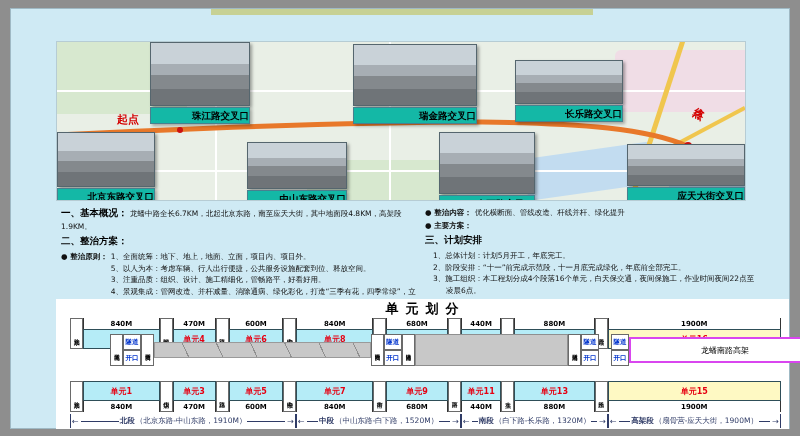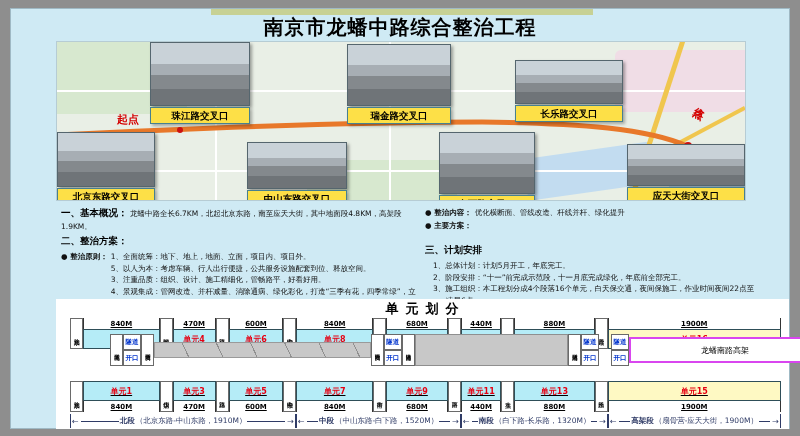--- a/index.html
+++ b/index.html
@@ -10,36 +10,36 @@
   .title{position:absolute;left:0;right:0;top:5px;text-align:center;font-size:20px;font-weight:bold;color:#000;letter-spacing:1px;}
   
   .map{position:absolute;left:45px;top:32px;width:690px;height:160px;background:#e9efe6;border:1px solid #b6ccd4;box-sizing:border-box;overflow:hidden;}
   .patch{position:absolute;border-radius:6px;}
   .roadline{position:absolute;background:#ffffff;}
   .yline{position:absolute;background:#f0c64e;}
   .routeSvg{position:absolute;left:0;top:0;z-index:2;}
   .photo-card{position:absolute;z-index:3;}
   .photo{background:linear-gradient(#c9d2d8 0 34%,#a7aeb4 34% 52%,#84898d 52% 74%,#6f7478 74% 100%);
          border:1px solid #55666e;box-shadow:2px 2px 3px rgba(0,0,0,.35);box-sizing:border-box;}
-  .plabel{margin-top:1px;background:#fde047;border:1px solid #48808f;color:#000;font-weight:bold;
-          font-size:9.5px;line-height:15px;text-align:center;box-shadow:2px 2px 3px rgba(0,0,0,.3);box-sizing:border-box;}
+  .plabel{margin-top:1px;background:#14b8a6;border:1px solid #48808f;color:#000;font-weight:bold;
+          font-size:9.5px;line-height:15px;text-align:right;box-shadow:2px 2px 3px rgba(0,0,0,.3);box-sizing:border-box;}
   .endpoint{position:absolute;color:#d40000;font-weight:bold;font-size:11px;z-index:4;}
   
   .textzone{position:absolute;top:197px;font-size:7.5px;color:#111;line-height:1.55;}
   #col-left{left:50px;width:358px;}
   #col-right{left:414px;width:332px;}
   .h1{font-size:9.5px;font-weight:bold;color:#000;}
   .lblrow{display:flex;align-items:flex-start;margin-top:1px;}
   .lbl{font-weight:bold;white-space:nowrap;margin-right:3px;}
   .itm{padding-left:13px;text-indent:-13px;}
   p{margin:0 0 2px 0;}
   
   .panel{position:absolute;left:45px;top:290px;width:733px;height:130px;background:#ffffff;box-sizing:border-box;padding:2px 8px 0 14px;}
   .panel-title{text-align:center;font-size:13px;font-weight:bold;letter-spacing:7px;color:#000;height:17px;line-height:16px;}
-  #grid{position:relative;display:flex;width:100%;height:94px;text-decoration:underline;}
+  #grid{position:relative;display:flex;width:100%;height:94px;}
   .col{display:flex;flex-direction:column;min-width:0;}
   .sep-cell{height:31px;background:#fff;border:1px solid #6a6a6a;box-sizing:border-box;display:flex;align-items:center;justify-content:center;overflow:hidden;}
   .mid-spacer{height:32px;}
   .vtext{writing-mode:vertical-rl;text-orientation:upright;font-size:6px;line-height:1.05;color:#000;}
   .measure{height:11px;border-left:1px solid #333;border-right:1px solid #333;box-sizing:border-box;
            display:flex;align-items:center;justify-content:center;font-size:7px;font-weight:bold;color:#000;overflow:hidden;}
   .ubox{height:20px;background:#b5ecf7;border:1px solid #2e4e58;box-sizing:border-box;display:flex;align-items:center;justify-content:center;
         font-size:8px;font-weight:bold;color:#e60012;overflow:hidden;}
   .ubox.hl{background:#fef9c3;}
   .band{position:absolute;left:0;top:16px;height:40px;width:100%;z-index:1;margin-left:40px;}
@@ -59,21 +59,20 @@
   .scell .arr{padding:0 1px;font-size:8px;}
   .scell .sline{flex:1;border-top:1px solid #2f3b66;margin:0 1px;min-width:3px;}
   .scell b{margin-right:1px;white-space:nowrap;}
   .scell .sdetail{white-space:nowrap;}
 </style>
 </head>
 <body>
 
 <div class="slide">
   <div class="accent"></div>
-  <div class="title">南京市龙蟠中路综合整治工程</div>
 
   <div class="map" id="map">
 
     <div class="patch" style="left:-10px;top:-8px;width:140px;height:80px;background:#d7e8cf;"></div>
     <div class="patch" style="left:250px;top:118px;width:150px;height:46px;background:#d7e8cf;"></div>
     <div class="patch" style="left:395px;top:95px;width:80px;height:34px;background:#d2e5c7;"></div>
     <div class="patch" style="left:558px;top:8px;width:135px;height:62px;background:#f0dde6;"></div>
     <div class="patch" style="left:468px;top:108px;width:130px;height:42px;background:#c2dcf0;transform:rotate(-8deg);"></div>
     <div class="patch" style="left:612px;top:120px;width:90px;height:34px;background:#c2dcf0;"></div>
     <div class="roadline" style="left:0;top:48px;width:100%;height:2px;"></div>
@@ -86,21 +85,21 @@
       <path d="M 0 93 C 140 86, 300 80, 425 80 C 525 81, 592 87, 630 104 L 650 113" fill="none" stroke="#e8782a" stroke-width="5" stroke-linecap="round"></path>
       <circle cx="123" cy="88" r="3" fill="#cc1111"></circle>
       <circle cx="631" cy="104" r="4" fill="#cc1111"></circle>
     </svg>
     <div class="endpoint" style="left:60px;top:70px;">起点</div>
     <div class="endpoint" style="left:640px;top:58px;writing-mode:vertical-rl;text-orientation:upright;transform:rotate(28deg);">终点</div>
   <div class="photo-card" style="left: 93px; top: 0px; width: 100px;">
         <div class="photo" style="height: 64px;"></div>
         <div class="plabel">珠江路交叉口</div>
       </div>
-      <div class="photo-card" style="left: 290px; top: 2px; width: 104px;">
+      <div class="photo-card" style="left: 296px; top: 2px; width: 124px;">
         <div class="photo" style="height: 62px;"></div>
         <div class="plabel">瑞金路交叉口</div>
       </div>
       <div class="photo-card" style="left: 458px; top: 18px; width: 108px;">
         <div class="photo" style="height: 44px;"></div>
         <div class="plabel">长乐路交叉口</div>
       </div>
       <div class="photo-card" style="left: 0px; top: 90px; width: 98px;">
         <div class="photo" style="height: 55px;"></div>
         <div class="plabel">北京东路交叉口</div>
@@ -135,21 +134,21 @@
   </div>
 
   <div class="textzone" id="col-right">
     <div class="lblrow">
       <span class="lbl">● 整治内容：</span>
       <div>优化横断面、管线改造、杆线并杆、绿化提升</div>
     </div>
     <div class="lblrow">
       <span class="lbl">● 主要方案：</span>
     </div>
-    <p class="h1" style="margin-top:12px;font-family:Liberation Serif, serif;">三、计划安排</p>
+    <p class="h1" style="margin-top:2px;font-family:Liberation Serif, serif;">三、计划安排</p>
     <div id="schedule-items" style="padding-left:8px;">
         <div class="itm">1、总体计划：计划5月开工，年底完工。</div>
         <div class="itm">2、阶段安排：“十一”前完成示范段，十一月底完成绿化，年底前全部完工。</div>
         <div class="itm">3、施工组织：本工程划分成4个段落16个单元，白天保交通，夜间保施工，作业时间夜间22点至凌晨6点。</div>
       </div>
   </div>
 
   <div class="panel">
     <div class="panel-title">单元划分</div>
     <div id="grid">

